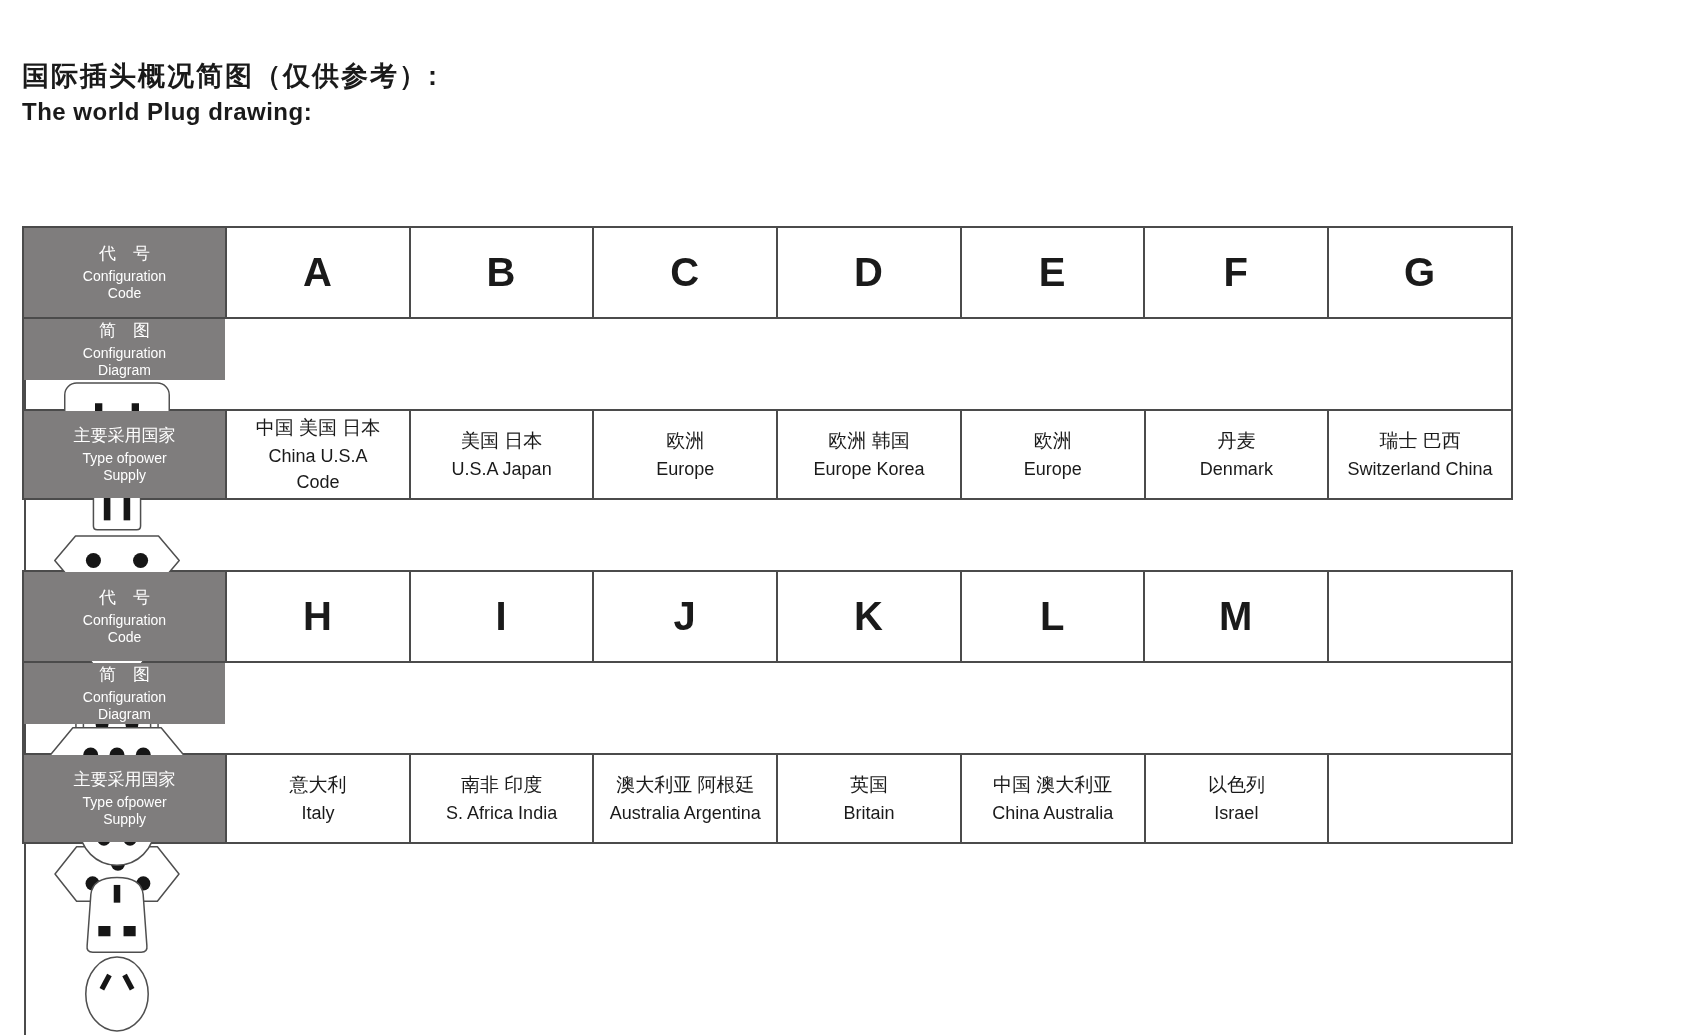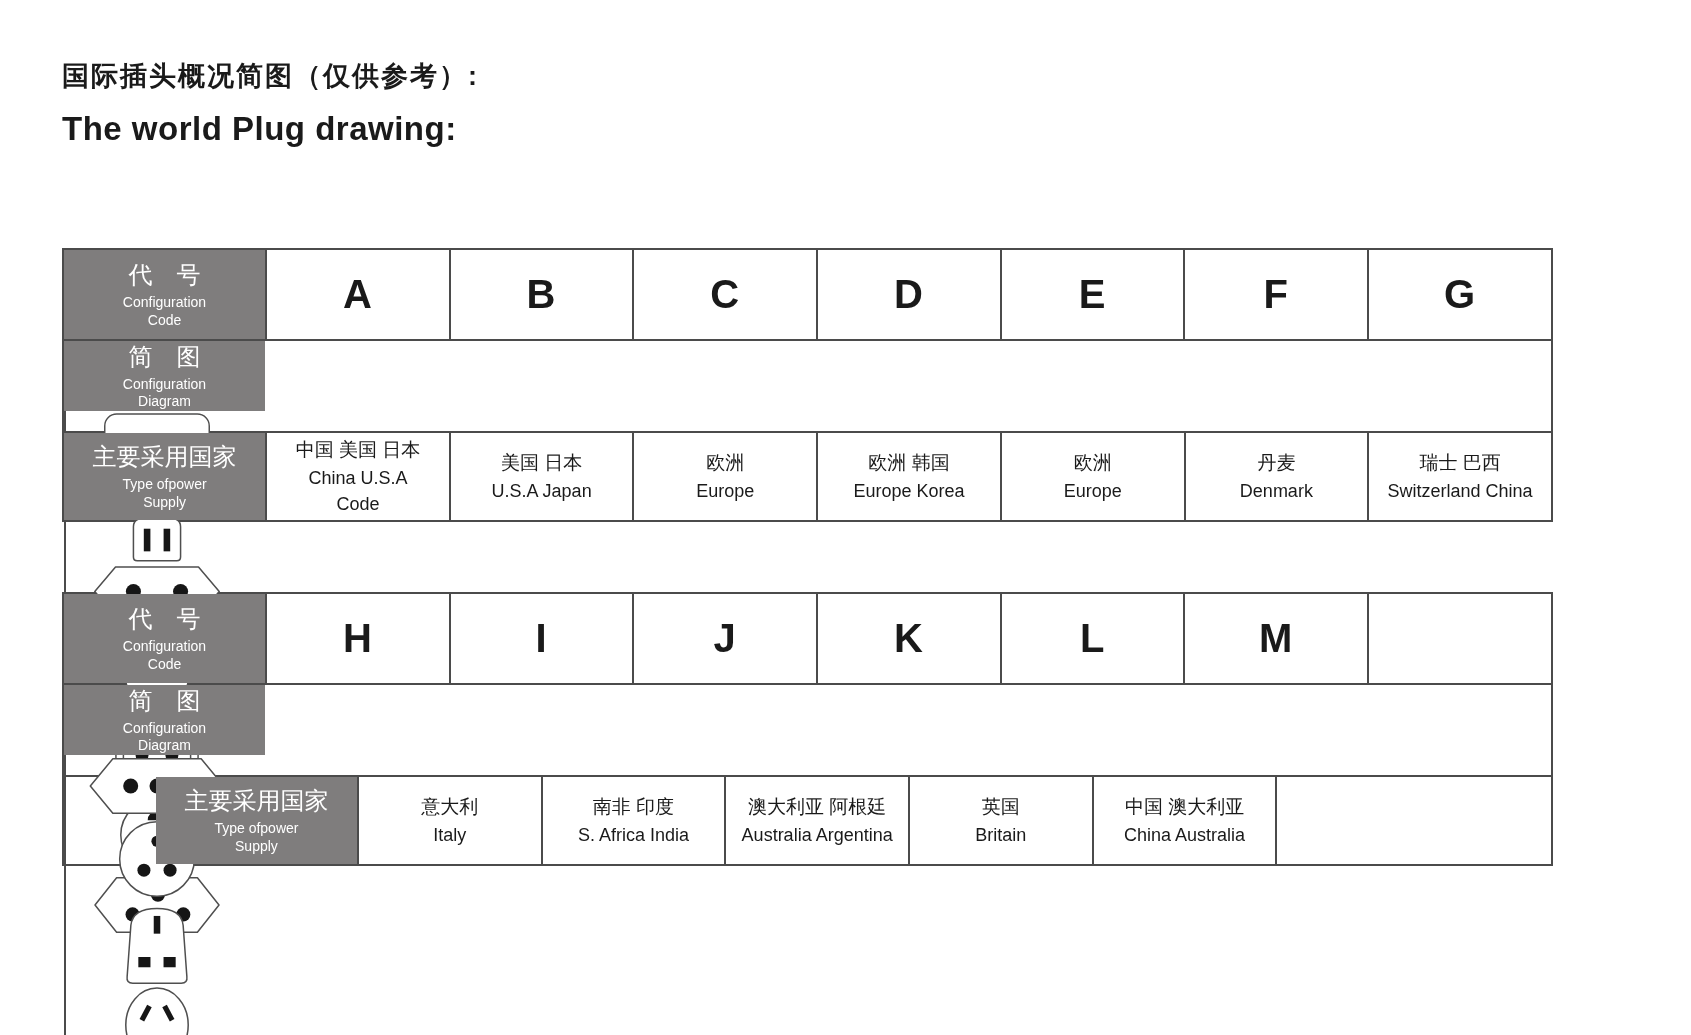--- a/index.html
+++ b/index.html
@@ -1,32 +1,32 @@
 <!DOCTYPE html>
 <html><head>
 <meta charset="utf-8">
 <style>
   html,body{margin:0;padding:0;background:#ffffff;}
   body{width:1691px;height:1035px;font-family:"Liberation Sans","DejaVu Sans",sans-serif;color:#1a1a1a;overflow:hidden;}
-  .page{padding:60px 0 0 62px;}
+  .page{padding:60px 0 0 22px;}
   .title-zh{font-size:27px;font-weight:bold;letter-spacing:2px;line-height:1.25;}
-  .title-en{font-size:33px;font-weight:bold;margin-top:16px;letter-spacing:0.5px;}
+  .title-en{font-size:24px;font-weight:bold;margin-top:4px;letter-spacing:0.5px;}
   .ptable{width:1491px;border:2px solid #4b4b4b;box-sizing:border-box;background:#fff;}
   .ptable.first{margin-top:100px;}
   .ptable.second{margin-top:70px;}
   .prow{display:flex;}
   .prow + .prow{border-top:2px solid #4b4b4b;}
   .cell{box-sizing:border-box;display:flex;flex-direction:column;align-items:center;justify-content:center;border-left:2px solid #4b4b4b;text-align:center;}
   .cell:first-child{border-left:none;}
   .label-cell{width:201px;background:#7f7d7d;color:#ffffff;}
   .data-cell{width:183.7px;}
   .row-code{height:89px;}
   .row-diagram{height:90px;flex-direction:column;}
   .row-country{height:87px;justify-content:center;}
-  .lz{font-size:24px;margin-bottom:3px;}
+  .lz{font-size:17px;margin-bottom:3px;}
   .le{font-size:14px;line-height:1.25;}
   .code{font-size:40px;font-weight:bold;letter-spacing:1px;}
   .czh{font-size:19px;}
   .cen{font-size:18px;margin-top:5px;}
   
   .plug .o{fill:#ffffff;stroke:#4f4f4f;stroke-width:1.6;stroke-linejoin:round;}
   .plug .k{fill:#ffffff;stroke:#4f4f4f;stroke-width:1.6;}
   .plug .p{fill:#161616;stroke:none;}
   .plug line{stroke:#161616;stroke-width:5.5;}
 </style>
@@ -257,17 +257,21 @@
         <div class="cen">Australia Argentina</div>
       </div>
       <div class="cell data-cell">
         <div class="czh">英国</div>
         <div class="cen">Britain</div>
       </div>
       <div class="cell data-cell">
         <div class="czh">中国 澳大利亚</div>
         <div class="cen">China Australia</div>
       </div>
+      <div class="cell data-cell">
+        <div class="czh">以色列</div>
+        <div class="cen">Israel</div>
+      </div>
       <div class="cell data-cell"></div>
     </div>
   </div>
 
 </div>
 
 </body></html>

